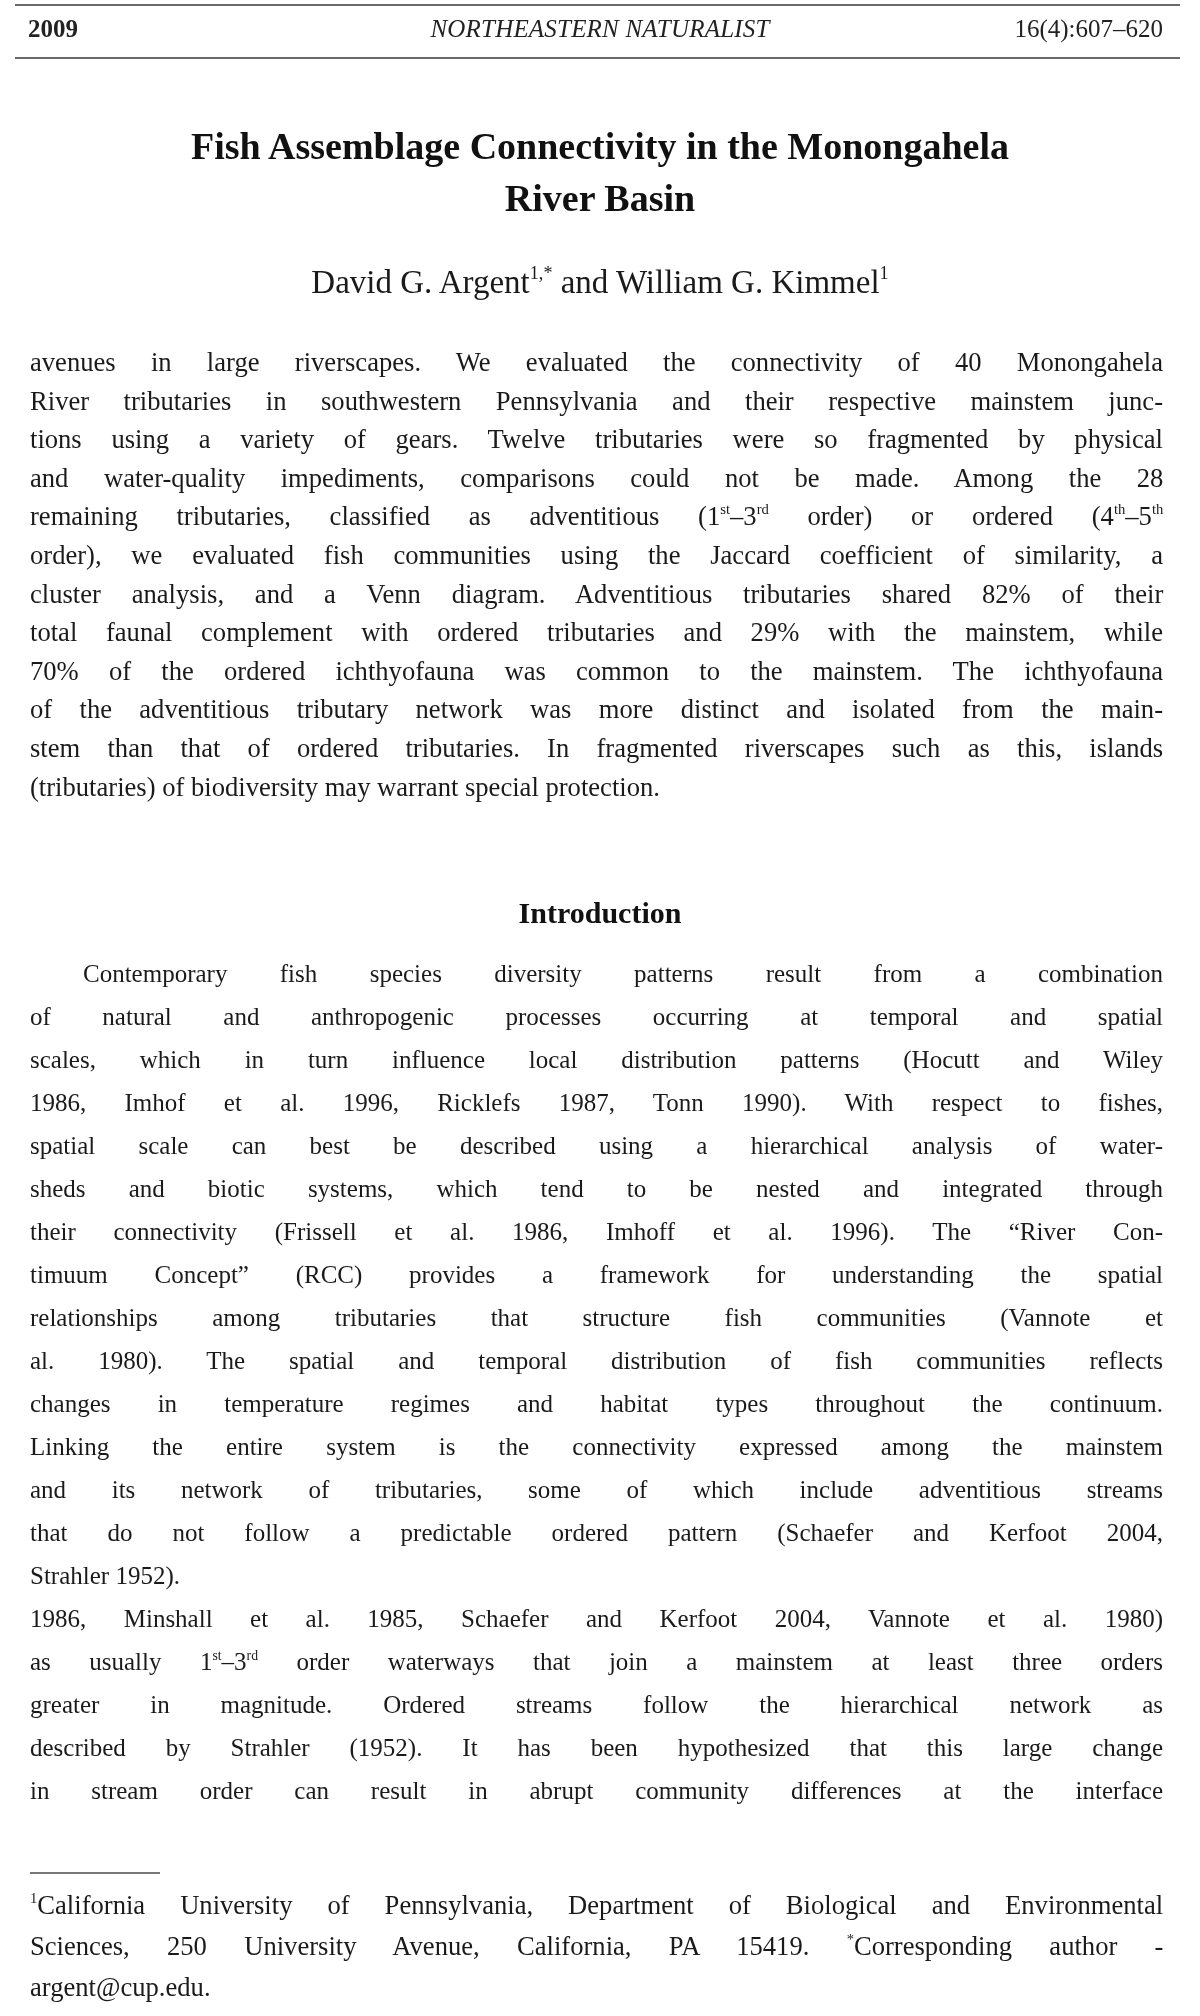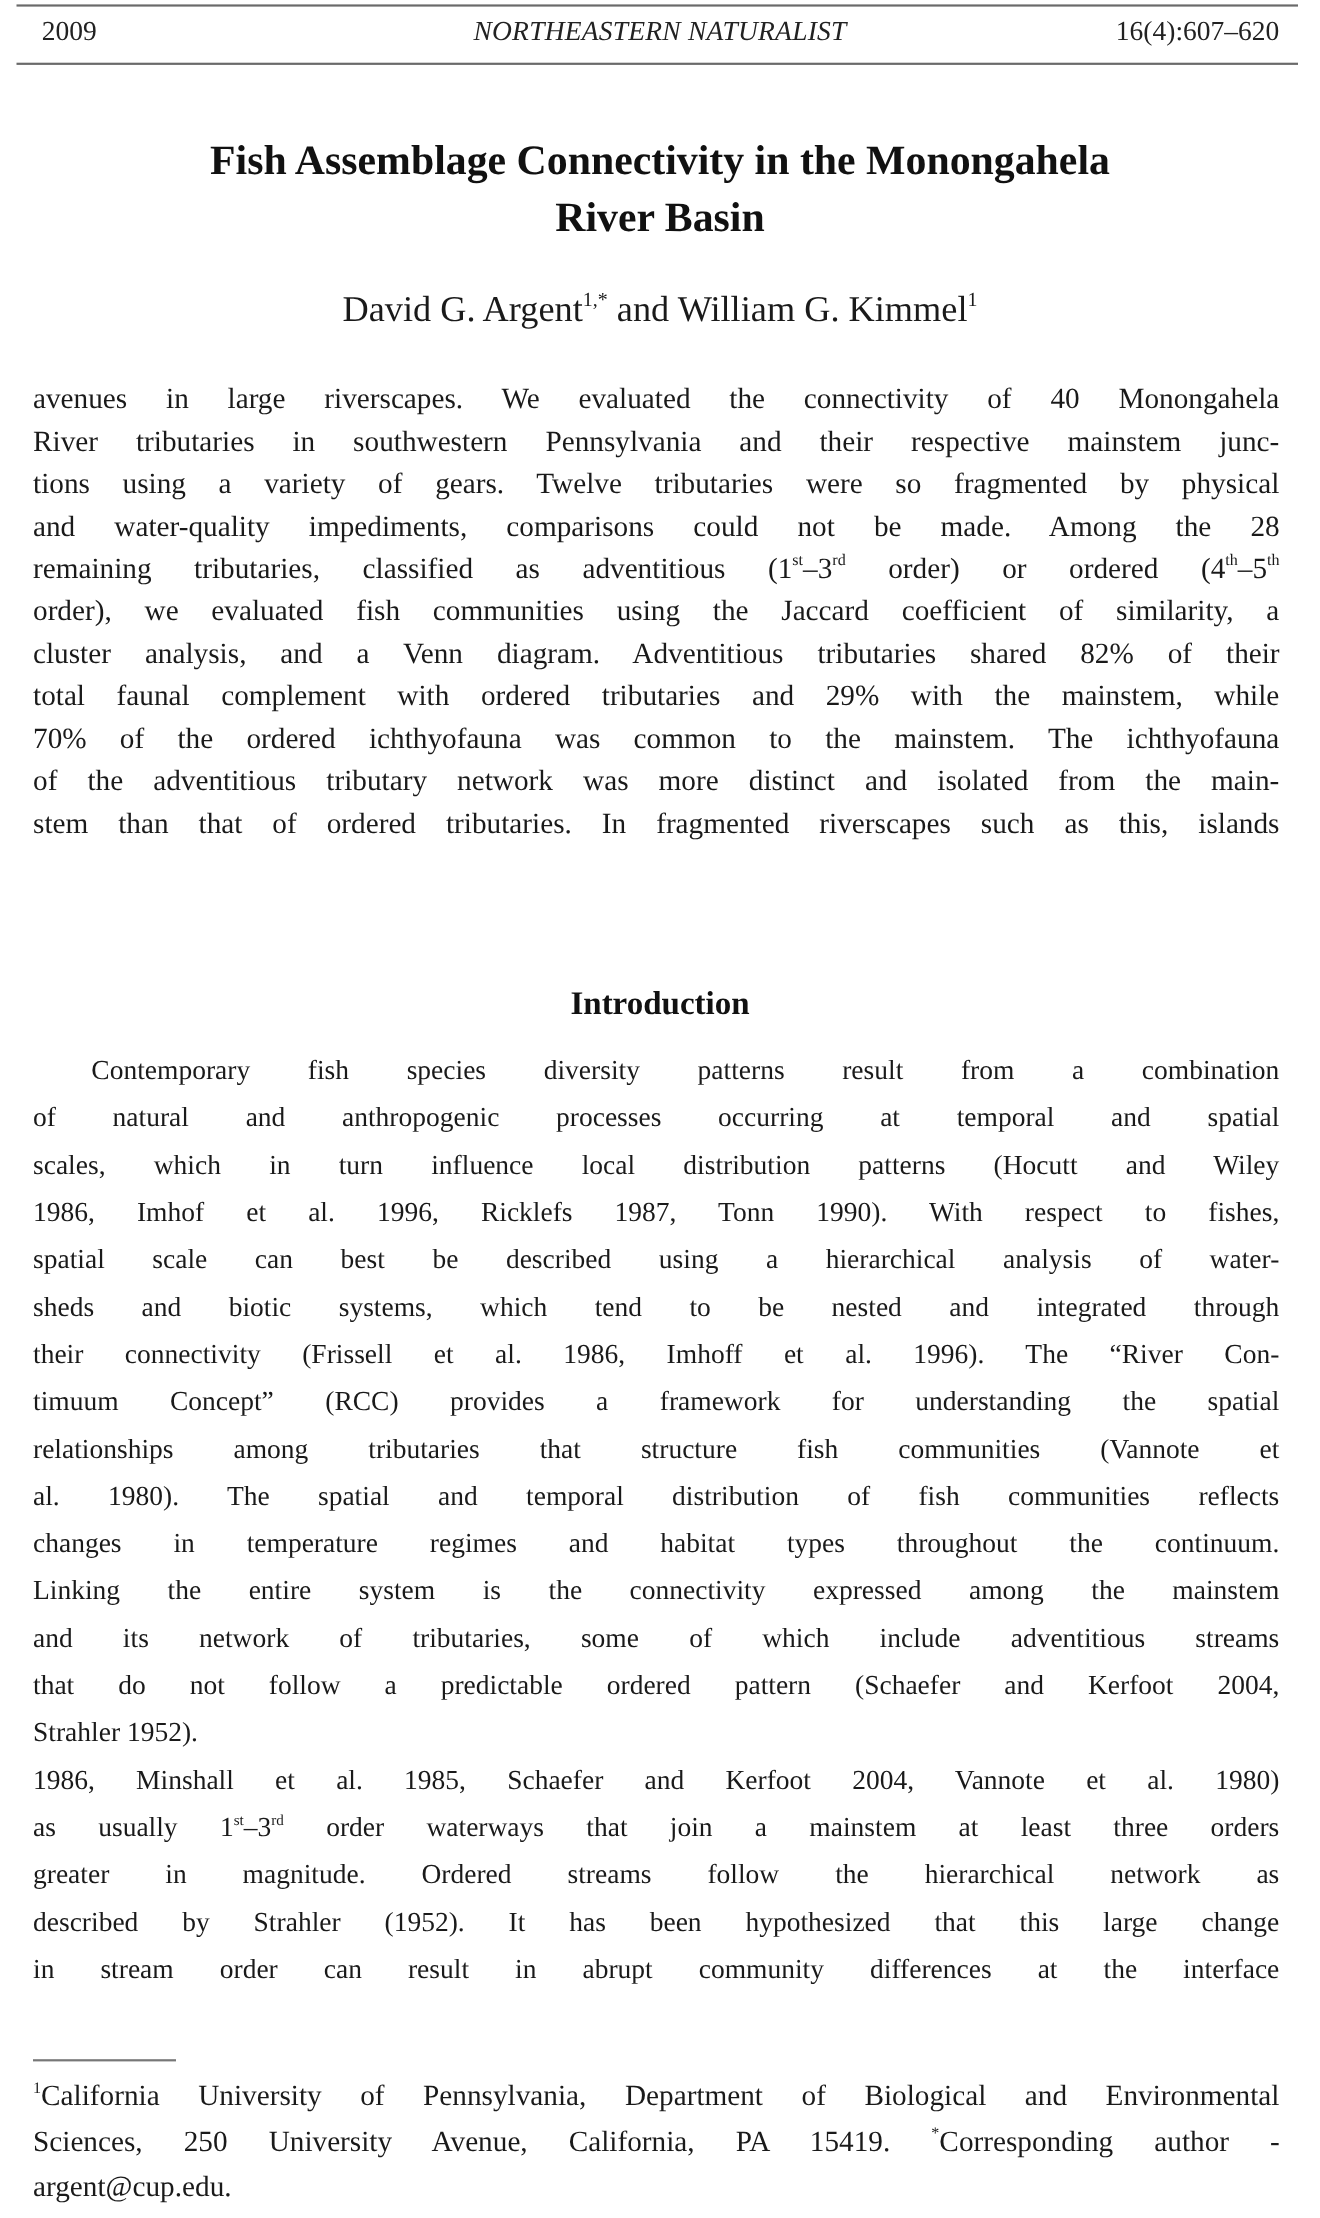--- a/index.html
+++ b/index.html
@@ -5,21 +5,21 @@
   html, body { margin: 0; padding: 0; background: #ffffff; }
   body {
     width: 1200px; height: 2016px; position: relative; overflow: hidden;
     font-family: "Liberation Serif", "DejaVu Serif", serif;
     color: #1a1a1a;
   }
   .rule { position: absolute; left: 15px; width: 1165px; height: 2px; background: #6a6a6a; }
   #rule-top { top: 4px; }
   #rule-bottom { top: 57px; }
   .hdr { position: absolute; top: 13px; font-size: 25px; line-height: 32px; color: #222; }
-  #hdr-year { left: 38px; }
+  #hdr-year { left: 28px; font-weight: bold; }
   #hdr-journal { left: 0; width: 1200px; text-align: center; font-style: italic; letter-spacing: 0.2px; }
   #hdr-pages { right: 37px; }
 
   .title { position: absolute; left: 0; width: 1200px; text-align: center;
            font-weight: bold; font-size: 38px; line-height: 48px; color: #111; }
   #title-1 { top: 122px; }
   #title-2 { top: 174px; }
 
   #authors { position: absolute; left: 0; width: 1200px; top: 261px; text-align: center;
              font-size: 33px; line-height: 42px; color: #1a1a1a; }
@@ -65,20 +65,21 @@
     <span class="line" style="display: block; word-spacing: 27.7778px; width: 1133px; box-sizing: border-box;"><span style="white-space: pre;">River tributaries in southwestern Pennsylvania and their respective mainstem junc-</span></span>
     <span class="line" style="display: block; word-spacing: 23px; width: 1133px; box-sizing: border-box;"><span style="white-space: pre;">tions using a variety of gears. Twelve tributaries were so fragmented by physical</span></span>
     <span class="line" style="display: block; word-spacing: 28.9px; width: 1133px; box-sizing: border-box;"><span style="white-space: pre;">and water-quality impediments, comparisons could not be made. Among the 28</span></span>
     <span class="line" style="display: block; word-spacing: 32px; width: 1133px; box-sizing: border-box;"><span style="white-space: pre;">remaining tributaries, classified as adventitious (1</span><span class="sup">st</span><span style="white-space: pre;">–3</span><span class="sup">rd</span><span style="white-space: pre;"> order) or ordered (4</span><span class="sup">th</span><span style="white-space: pre;">–5</span><span class="sup">th</span></span>
     <span class="line" style="display: block; word-spacing: 23.0909px; width: 1133px; box-sizing: border-box;"><span style="white-space: pre;">order), we evaluated fish communities using the Jaccard coefficient of similarity, a</span></span>
     <span class="line" style="display: block; word-spacing: 24.1818px; width: 1133px; box-sizing: border-box;"><span style="white-space: pre;">cluster analysis, and a Venn diagram. Adventitious tributaries shared 82% of their</span></span>
     <span class="line" style="display: block; word-spacing: 22px; width: 1133px; box-sizing: border-box;"><span style="white-space: pre;">total faunal complement with ordered tributaries and 29% with the mainstem, while</span></span>
     <span class="line" style="display: block; word-spacing: 23.5455px; width: 1133px; box-sizing: border-box;"><span style="white-space: pre;">70% of the ordered ichthyofauna was common to the mainstem. The ichthyofauna</span></span>
     <span class="line" style="display: block; word-spacing: 20.6667px; width: 1133px; box-sizing: border-box;"><span style="white-space: pre;">of the adventitious tributary network was more distinct and isolated from the main-</span></span>
     <span class="line" style="display: block; word-spacing: 20.5833px; width: 1133px; box-sizing: border-box;"><span style="white-space: pre;">stem than that of ordered tributaries. In fragmented riverscapes such as this, islands</span></span>
+    <span class="line last"><span style="white-space: pre;">(tributaries) of biodiversity may warrant special protection.</span></span>
   </div>
 
 <div id="intro-heading">Introduction</div>
 
 <div id="intro" class="block">
     <span class="line indent" style="display: block; word-spacing: 24.75px; width: 1133px; box-sizing: border-box;"><span style="white-space: pre;">Contemporary fish species diversity patterns result from a combination</span></span>
     <span class="line" style="display: block; word-spacing: 25.8889px; width: 1133px; box-sizing: border-box;"><span style="white-space: pre;">of natural and anthropogenic processes occurring at temporal and spatial</span></span>
     <span class="line" style="display: block; word-spacing: 19.4px; width: 1133px; box-sizing: border-box;"><span style="white-space: pre;">scales, which in turn influence local distribution patterns (Hocutt and Wiley</span></span>
     <span class="line" style="display: block; word-spacing: 17px; width: 1133px; box-sizing: border-box;"><span style="white-space: pre;">1986, Imhof et al. 1996, Ricklefs 1987, Tonn 1990). With respect to fishes,</span></span>
     <span class="line" style="display: block; word-spacing: 21.0909px; width: 1133px; box-sizing: border-box;"><span style="white-space: pre;">spatial scale can best be described using a hierarchical analysis of water-</span></span>

